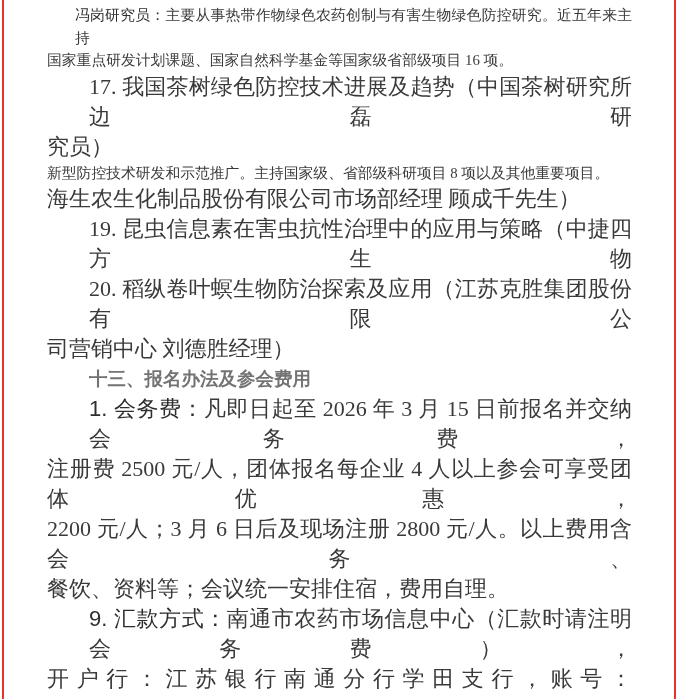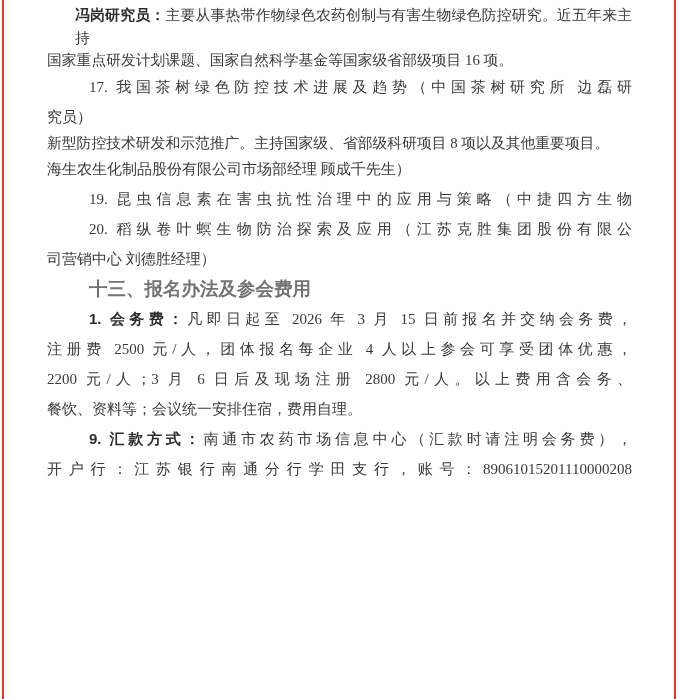--- a/index.html
+++ b/index.html
@@ -12,27 +12,27 @@
     color:#3a3a3a;
   }
   .red-line { position:absolute; top:0; bottom:0; width:2px; background:#e8332d; }
   .red-line.left  { left:2px; }
   .red-line.right { right:3px; }
   .content { position:absolute; left:47px; right:47px; top:4px; }
   p { margin:0; padding:0; }
   .line { display:block; text-align:justify; }
   .just { text-align-last:justify; }
   .bio  { font-size:14.8px; line-height:22.5px; }
-  .item { font-size:15px;   line-height:30px;  }
+  .item { font-size:22px;   line-height:30px;  }
   .heading { font-size:18.5px; line-height:30px; }
   .indent-bio   { padding-left:28px; }
   .indent-item  { padding-left:42px; }
   .indent-paren { padding-left:32px; }
   .lead {
-    font-weight:700;
+    font-weight:400;
     font-family:"Liberation Sans","DejaVu Sans",sans-serif;
     color:#2e2e2e;
   }
   .heading .lead, .heading { font-weight:700; }
   .heading { font-family:"Liberation Sans","DejaVu Sans",sans-serif; color:#737373; padding-left:42px; }
 </style>
 </head>
 <body>
 
 <div class="page">

